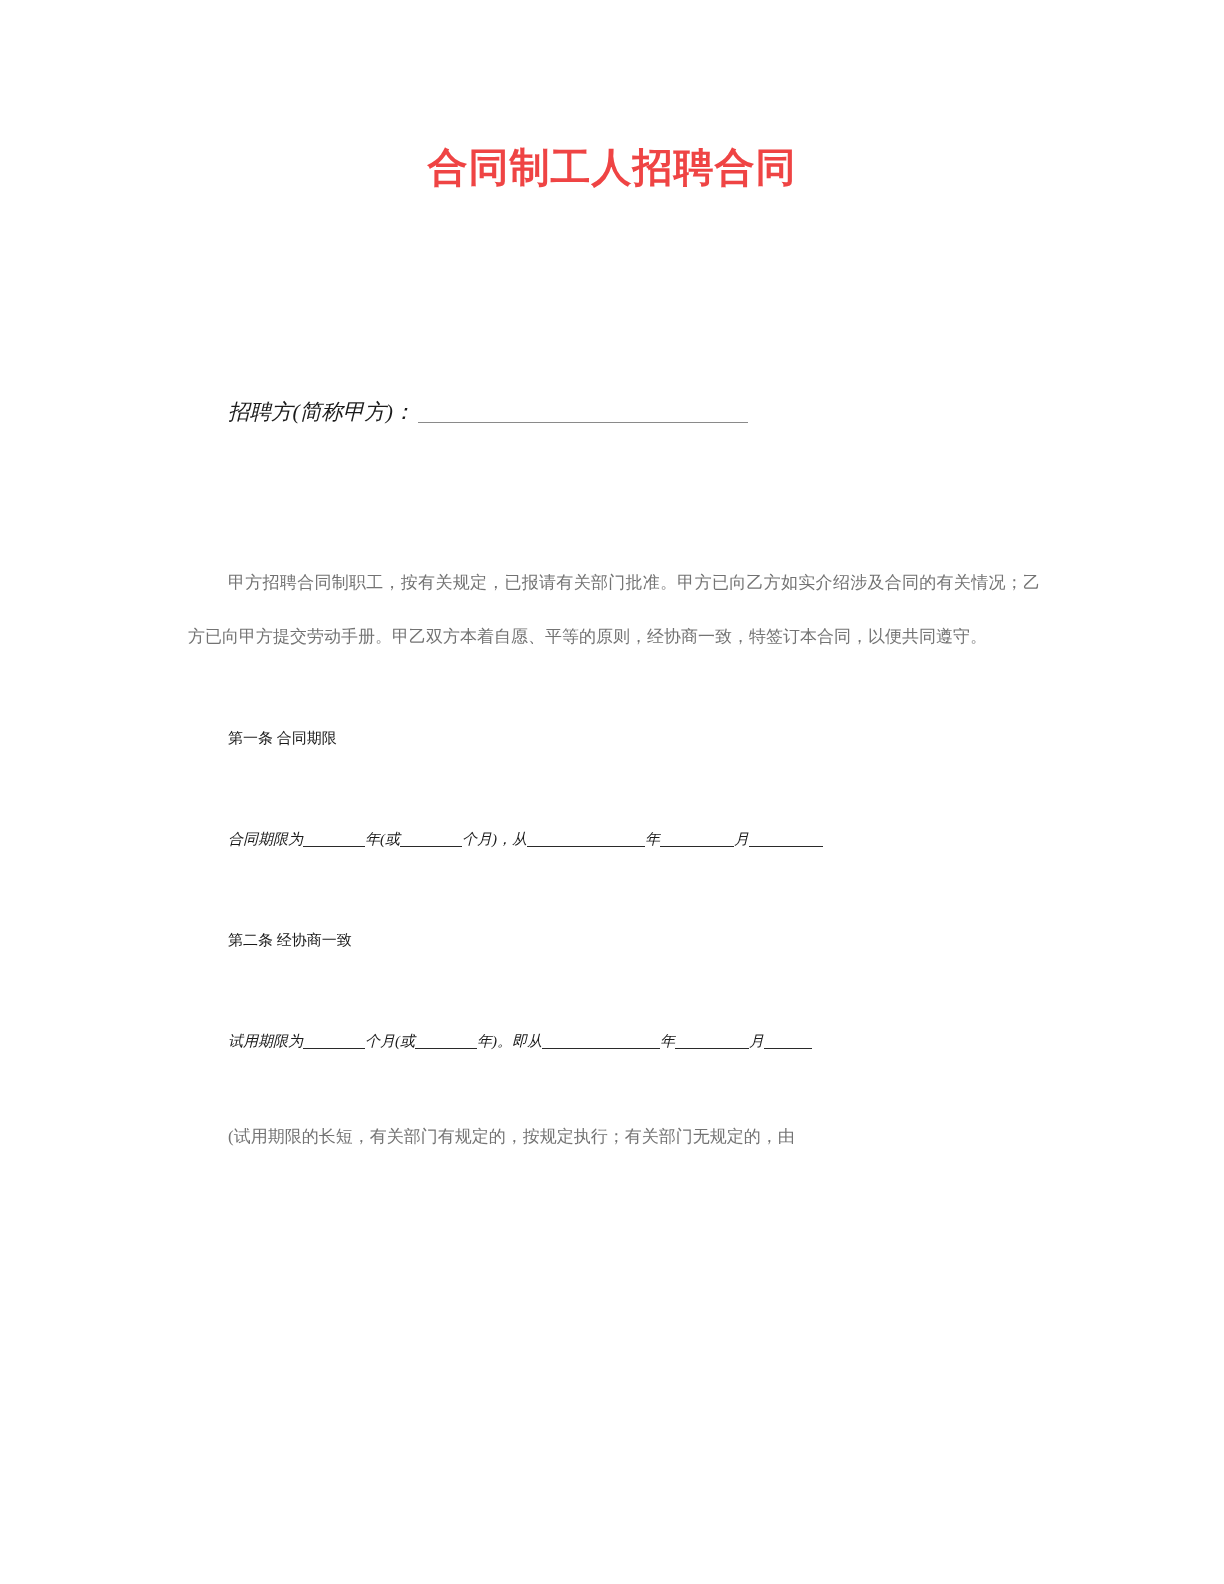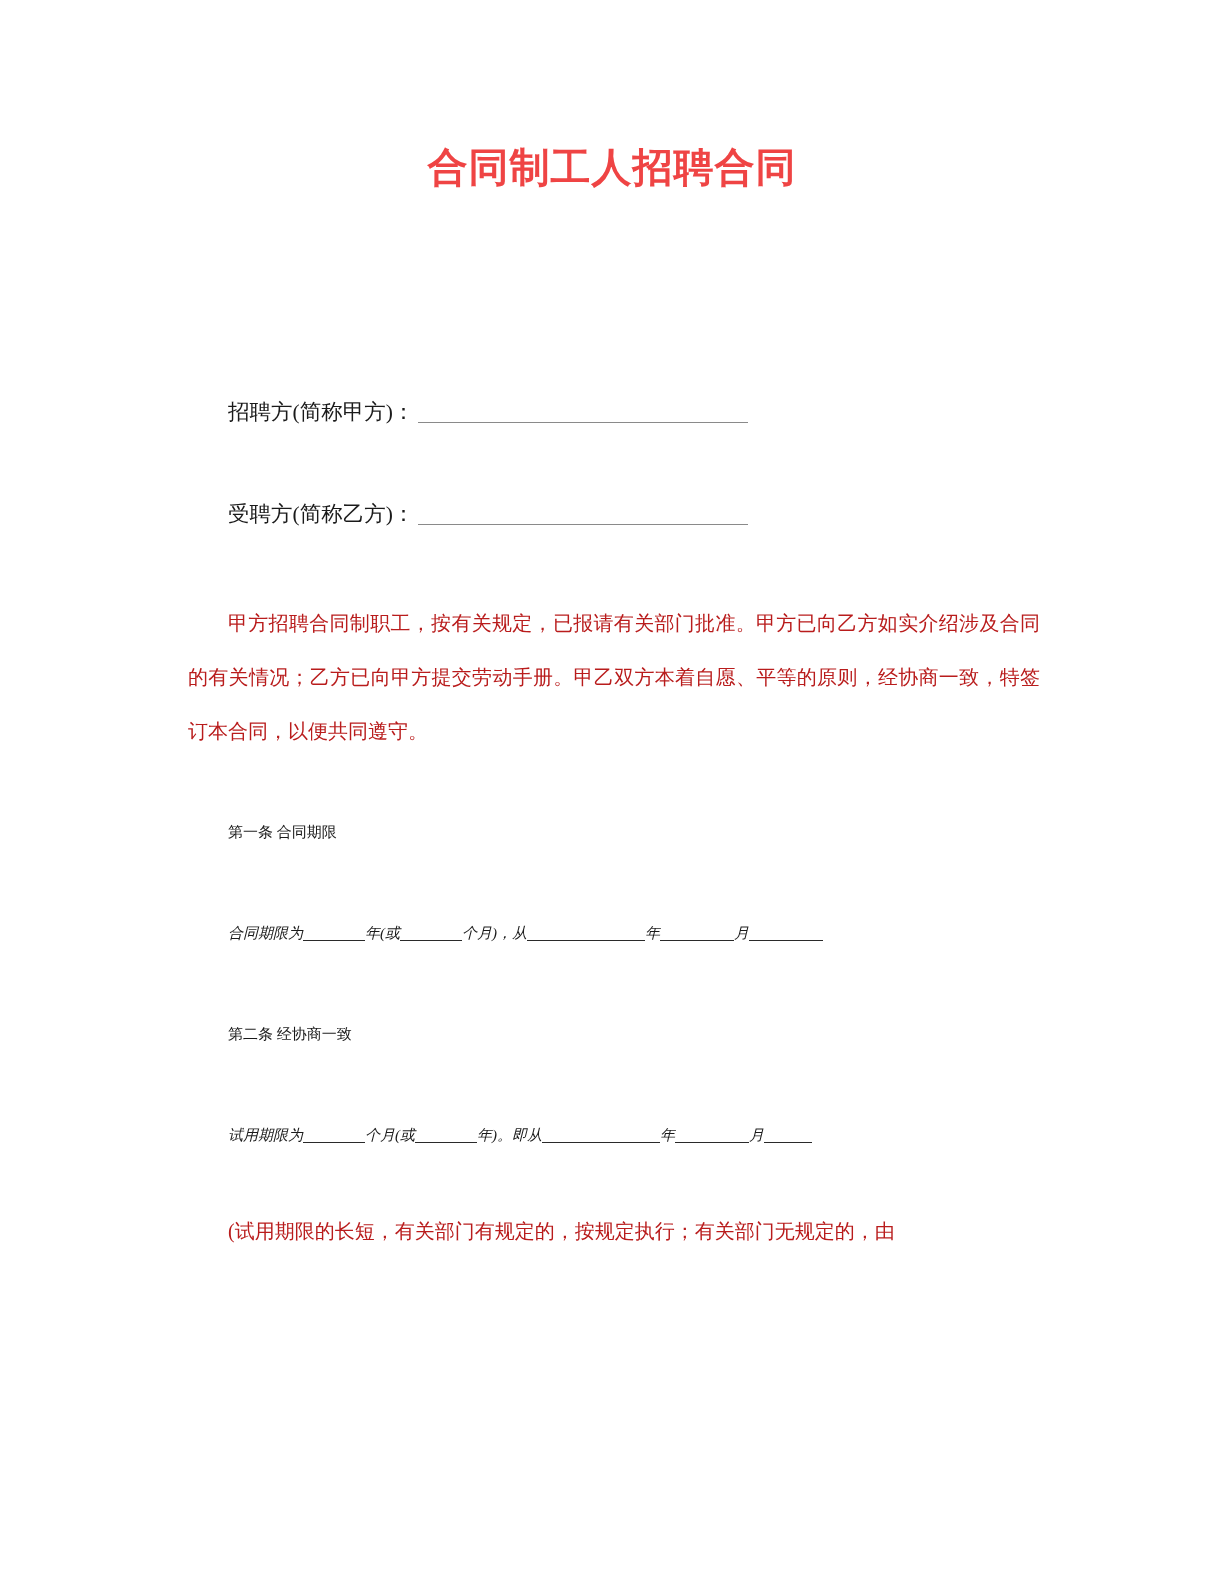--- a/index.html
+++ b/index.html
@@ -28,38 +28,39 @@
     letter-spacing: 1px;
     color: #ef4444;
   }
   .body-col {
     position: absolute;
     left: 188px;
     top: 392px;
     width: 852px;
   }
   .para {
-    font-size: 20px;
+    font-size: 17px;
     line-height: 54px;
-    color: #b91c1c;
+    color: #737373;
     text-align: justify;
     text-justify: inter-ideograph;
     margin: 0;
   }
   .indent {
     text-indent: 40px;
   }
   .gap-xl { height: 62px; }
   .gap-lg { height: 54px; }
   .gap-md { height: 42px; }
   .field-row {
     font-size: 21.5px;
     line-height: 40px;
     padding-left: 40px;
     white-space: nowrap;
+    font-style: italic;
   }
   .rule {
     display: inline-block;
     width: 330px;
     border-bottom: 1.5px solid #8a8a8a;
     height: 0;
     vertical-align: -4px;
     margin-left: 4px;
   }
   .blank {
@@ -91,23 +92,20 @@
   <div class="doc-title">合同制工人招聘合同</div>
 
   <div class="body-col">
 
     <div class="field-row">
       <span>招聘方(简称甲方)：</span><span class="rule"></span>
     </div>
 
     <div class="gap-xl"></div>
 
-    <div class="field-row">
-      <span>受聘方(简称乙方)：</span><span class="rule"></span>
-    </div>
 
     <div class="gap-xl"></div>
 
     <p class="para indent">甲方招聘合同制职工，按有关规定，已报请有关部门批准。甲方已向乙方如实介绍涉及合同的有关情况；乙方已向甲方提交劳动手册。甲乙双方本着自愿、平等的原则，经协商一致，特签订本合同，以便共同遵守。</p>
 
     <div class="gap-lg"></div>
 
     <div class="clause-head">第一条  合同期限</div>
 
     <div class="gap-lg"></div>

